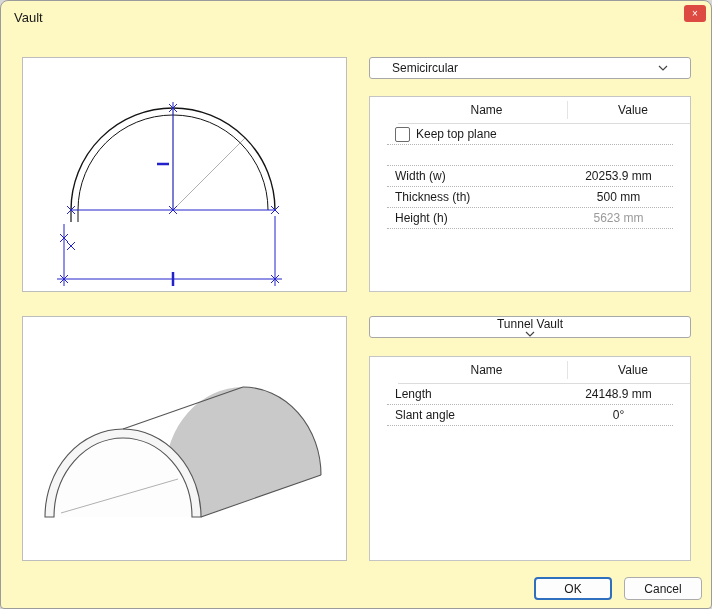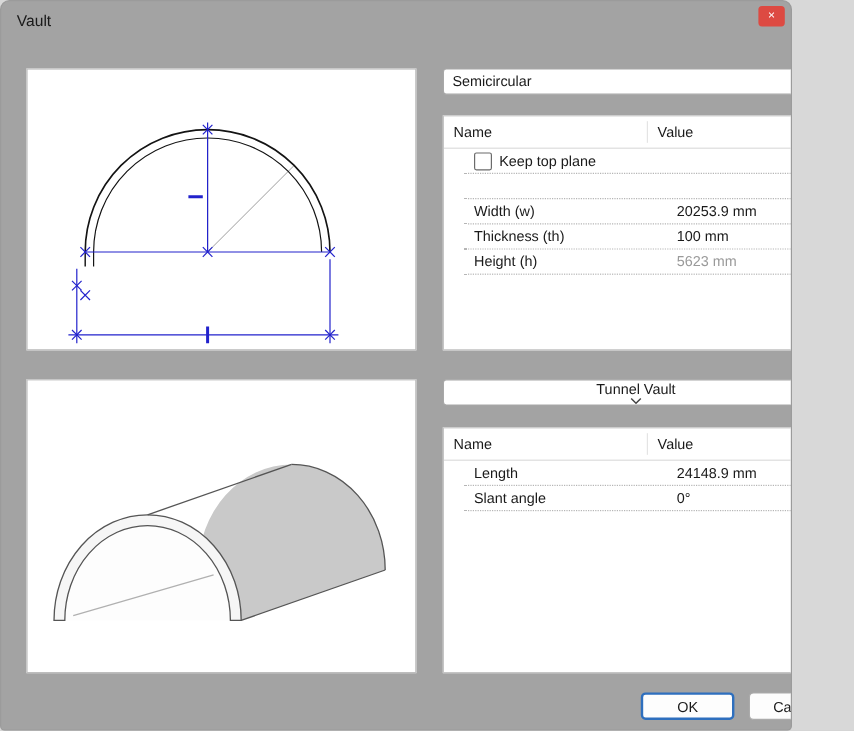--- a/index.html
+++ b/index.html
@@ -1,25 +1,26 @@
 <!DOCTYPE html>
 <html><head>
 <meta charset="utf-8">
 <style>
   html, body { margin:0; padding:0; background:#d8d8d8; }
   .window {
     position:relative;
-    width:660px; height:609px;
-    box-sizing:border-box;
-    background:#a3a3a3;
+    width:712px; height:609px;
+    box-sizing:border-box;
+    background:#fef9c3;
     border:1px solid #9b9b9b;
     border-radius:8px 8px 4px 4px;
     font-family:"Liberation Sans", sans-serif;
     color:#1a1a1a;
     overflow:hidden;
+    text-align:center;
   }
   .titlebar { position:absolute; left:0; top:0; right:0; height:32px; }
   .title { position:absolute; left:13px; top:9px; font-size:13px; }
   .close-btn {
     position:absolute; top:4px; right:5px;
     width:22px; height:17px;
     background:#dd4a42; color:#ffffff;
     border-radius:3px;
     display:flex; align-items:center; justify-content:center;
     font-size:10px; line-height:1; cursor:default;
@@ -33,35 +34,35 @@
   }
   .panel-2d { left:21px; top:56px; height:235px; }
   .panel-3d { left:21px; top:315px; height:245px; }
 
   .dropdown {
     position:absolute; left:368px; width:322px; height:22px;
     box-sizing:border-box;
     border:1px solid #a8a8a8; border-radius:3px;
     background:#ffffff;
     display:flex; align-items:center; justify-content:space-between;
-    padding:0 7px; font-size:12px;
+    padding:0 22px; font-size:12px;
   }
   .dd-1 { top:56px; }
   .dd-2 { top:315px;flex-direction:column; }
 
   .table {
     position:absolute; left:368px; width:322px;
     box-sizing:border-box;
     border:1px solid #c5c5c5;
     background:#ffffff;
     font-size:12px;
   }
   .tbl-1 { top:95px;  height:196px; }
   .tbl-2 { top:355px; height:205px; }
-  .thead { display:flex; height:26px; align-items:center; border-bottom:1px solid #dcdcdc; }
+  .thead { display:flex; height:26px; align-items:center; border-bottom:1px solid #dcdcdc;margin-left:28px; }
   .th { box-sizing:border-box; padding-left:8px; }
   .th-name { width:170px; border-right:1px solid #e4e4e4; height:18px; line-height:18px; }
   .th-value { flex:1; }
   .trow { display:flex; height:20px; align-items:center; border-bottom:1px dotted #b5b5b5; margin:0 17px; }
   .tcell { box-sizing:border-box; }
   .name-cell { width:169px; padding-left:8px; display:flex; align-items:center; gap:6px; }
   .value-cell { flex:1; padding-left:8px; }
   .muted { color:#9a9a9a; }
   .checkbox {
     width:13px; height:13px;
@@ -175,21 +176,21 @@
         <div class="trow">
           <div class="tcell name-cell">
             <span>Width (w)</span>
           </div>
           <div class="tcell value-cell">20253.9 mm</div>
         </div>
         <div class="trow">
           <div class="tcell name-cell">
             <span>Thickness (th)</span>
           </div>
-          <div class="tcell value-cell">100 mm</div>
+          <div class="tcell value-cell">500 mm</div>
         </div>
         <div class="trow">
           <div class="tcell name-cell">
             <span>Height (h)</span>
           </div>
           <div class="tcell value-cell muted">5623 mm</div>
         </div>
       </div>
   </div>
 

